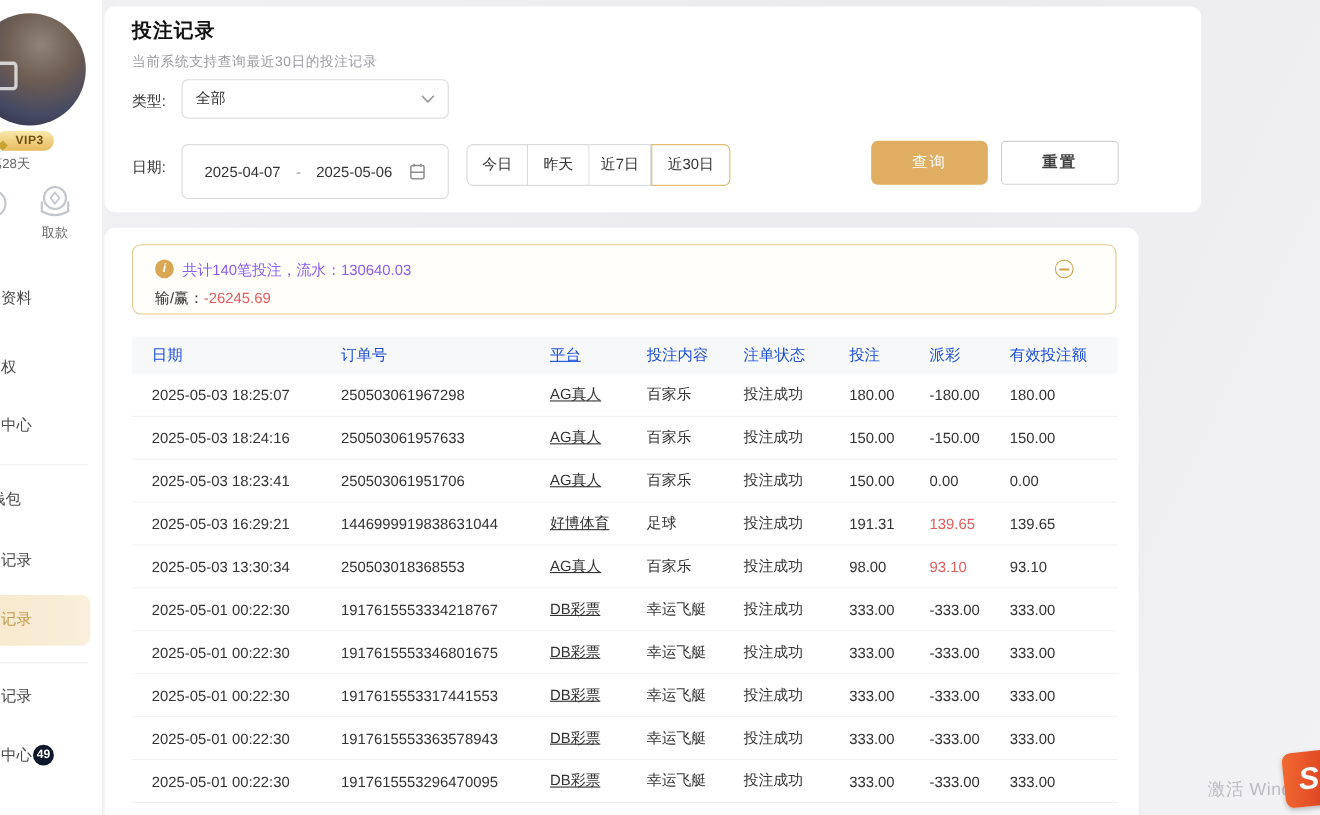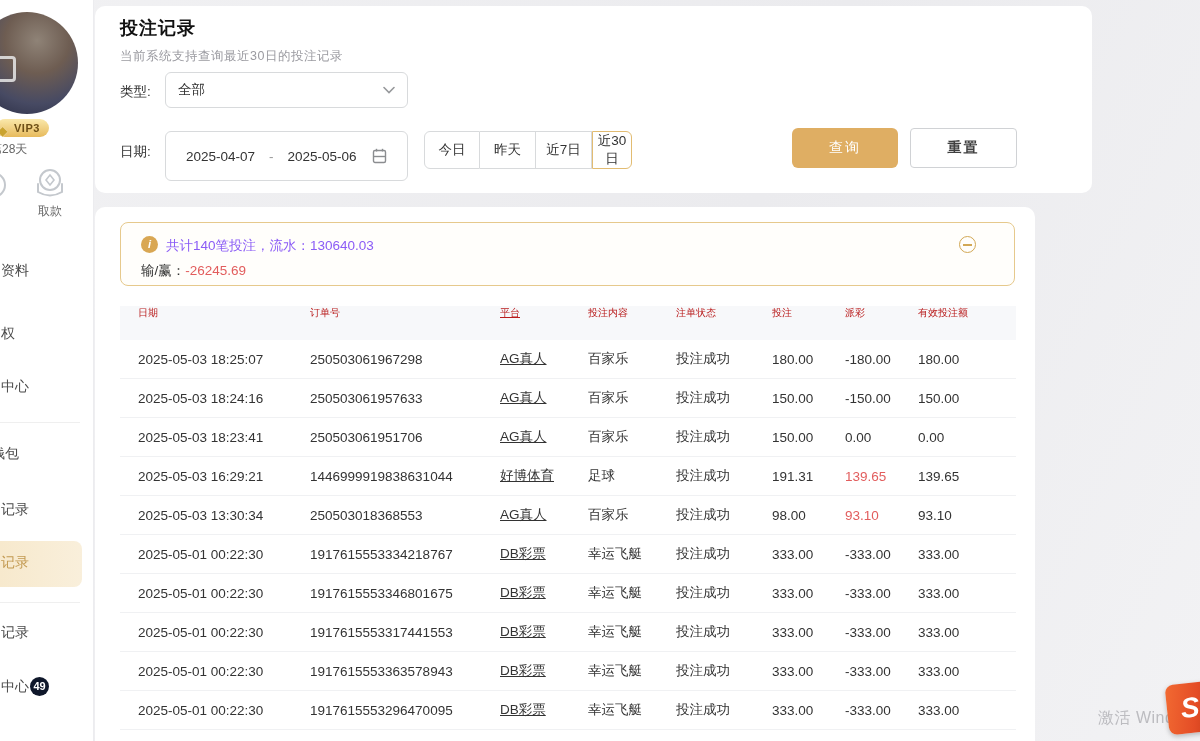--- a/index.html
+++ b/index.html
@@ -89,21 +89,21 @@
   .date-box .cal { margin-left:auto; }
   .qgroup {
     position:absolute; left:424px; top:131px; height:38px; display:flex;
   }
   .qbtn {
     width:56px; height:38px; background:#fff; border:1px solid #d8dadc; border-left-width:0;
     font-size:13.5px; color:#333; cursor:pointer;
     font-family:"Liberation Sans", sans-serif;
   }
   .qbtn:first-child { border-left-width:1px; border-radius:6px 0 0 6px; }
-  .qbtn:last-of-type { border-radius:0 6px 6px 0; width:40px; }
+  .qbtn:last-of-type { border-radius:0 6px 6px 0; width:72px; }
   .qbtn.active { border:1px solid #e2bc72; position:relative; z-index:2; }
   .btn-search {
     position:absolute; left:792px; top:128px; width:106px; height:40px; border:none; border-radius:6px;
     background:#dfae63; color:#fff; font-size:14px; cursor:pointer; letter-spacing:2px;
     font-family:"Liberation Sans", sans-serif;
   }
   .btn-reset {
     position:absolute; left:910px; top:128px; width:107px; height:40px; border-radius:4px;
     background:#fff; border:1px solid #d0d2d5; color:#404040; font-size:14px; font-weight:bold;
     cursor:pointer; letter-spacing:2px; font-family:"Liberation Sans", sans-serif;
@@ -126,22 +126,22 @@
     position:absolute; right:38px; top:13px; width:17px; height:17px; border-radius:50%;
     border:1px solid #d2a855; cursor:pointer;
   }
   .summary .minus-ic::after {
     content:""; position:absolute; left:3px; top:7px; width:9px; height:1.5px; background:#d2a855;
   }
 
   
   .tbl { position:absolute; left:120px; top:306px; width:896px; }
   .thead {
-    display:flex; height:34px; align-items:flex-start; background:#f7f8fa;
-    font-size:10px; color:#b91c1c; padding-left:18px;
+    display:flex; height:34px; align-items:center; background:#f7f8fa;
+    font-size:14px; color:#1d4ed8; padding-left:18px;
   }
   .trow {
     display:flex; height:39px; align-items:center; border-bottom:1px solid #f0f1f3;
     font-size:13.5px; color:#333; padding-left:18px; background:#fff;
   }
   .c { flex:none; white-space:nowrap; overflow:hidden; }
   .c-date { width:172px; }
   .c-order { width:190px; }
   .c-platform { width:88px;text-decoration:underline; }
   .c-content { width:88px; }

